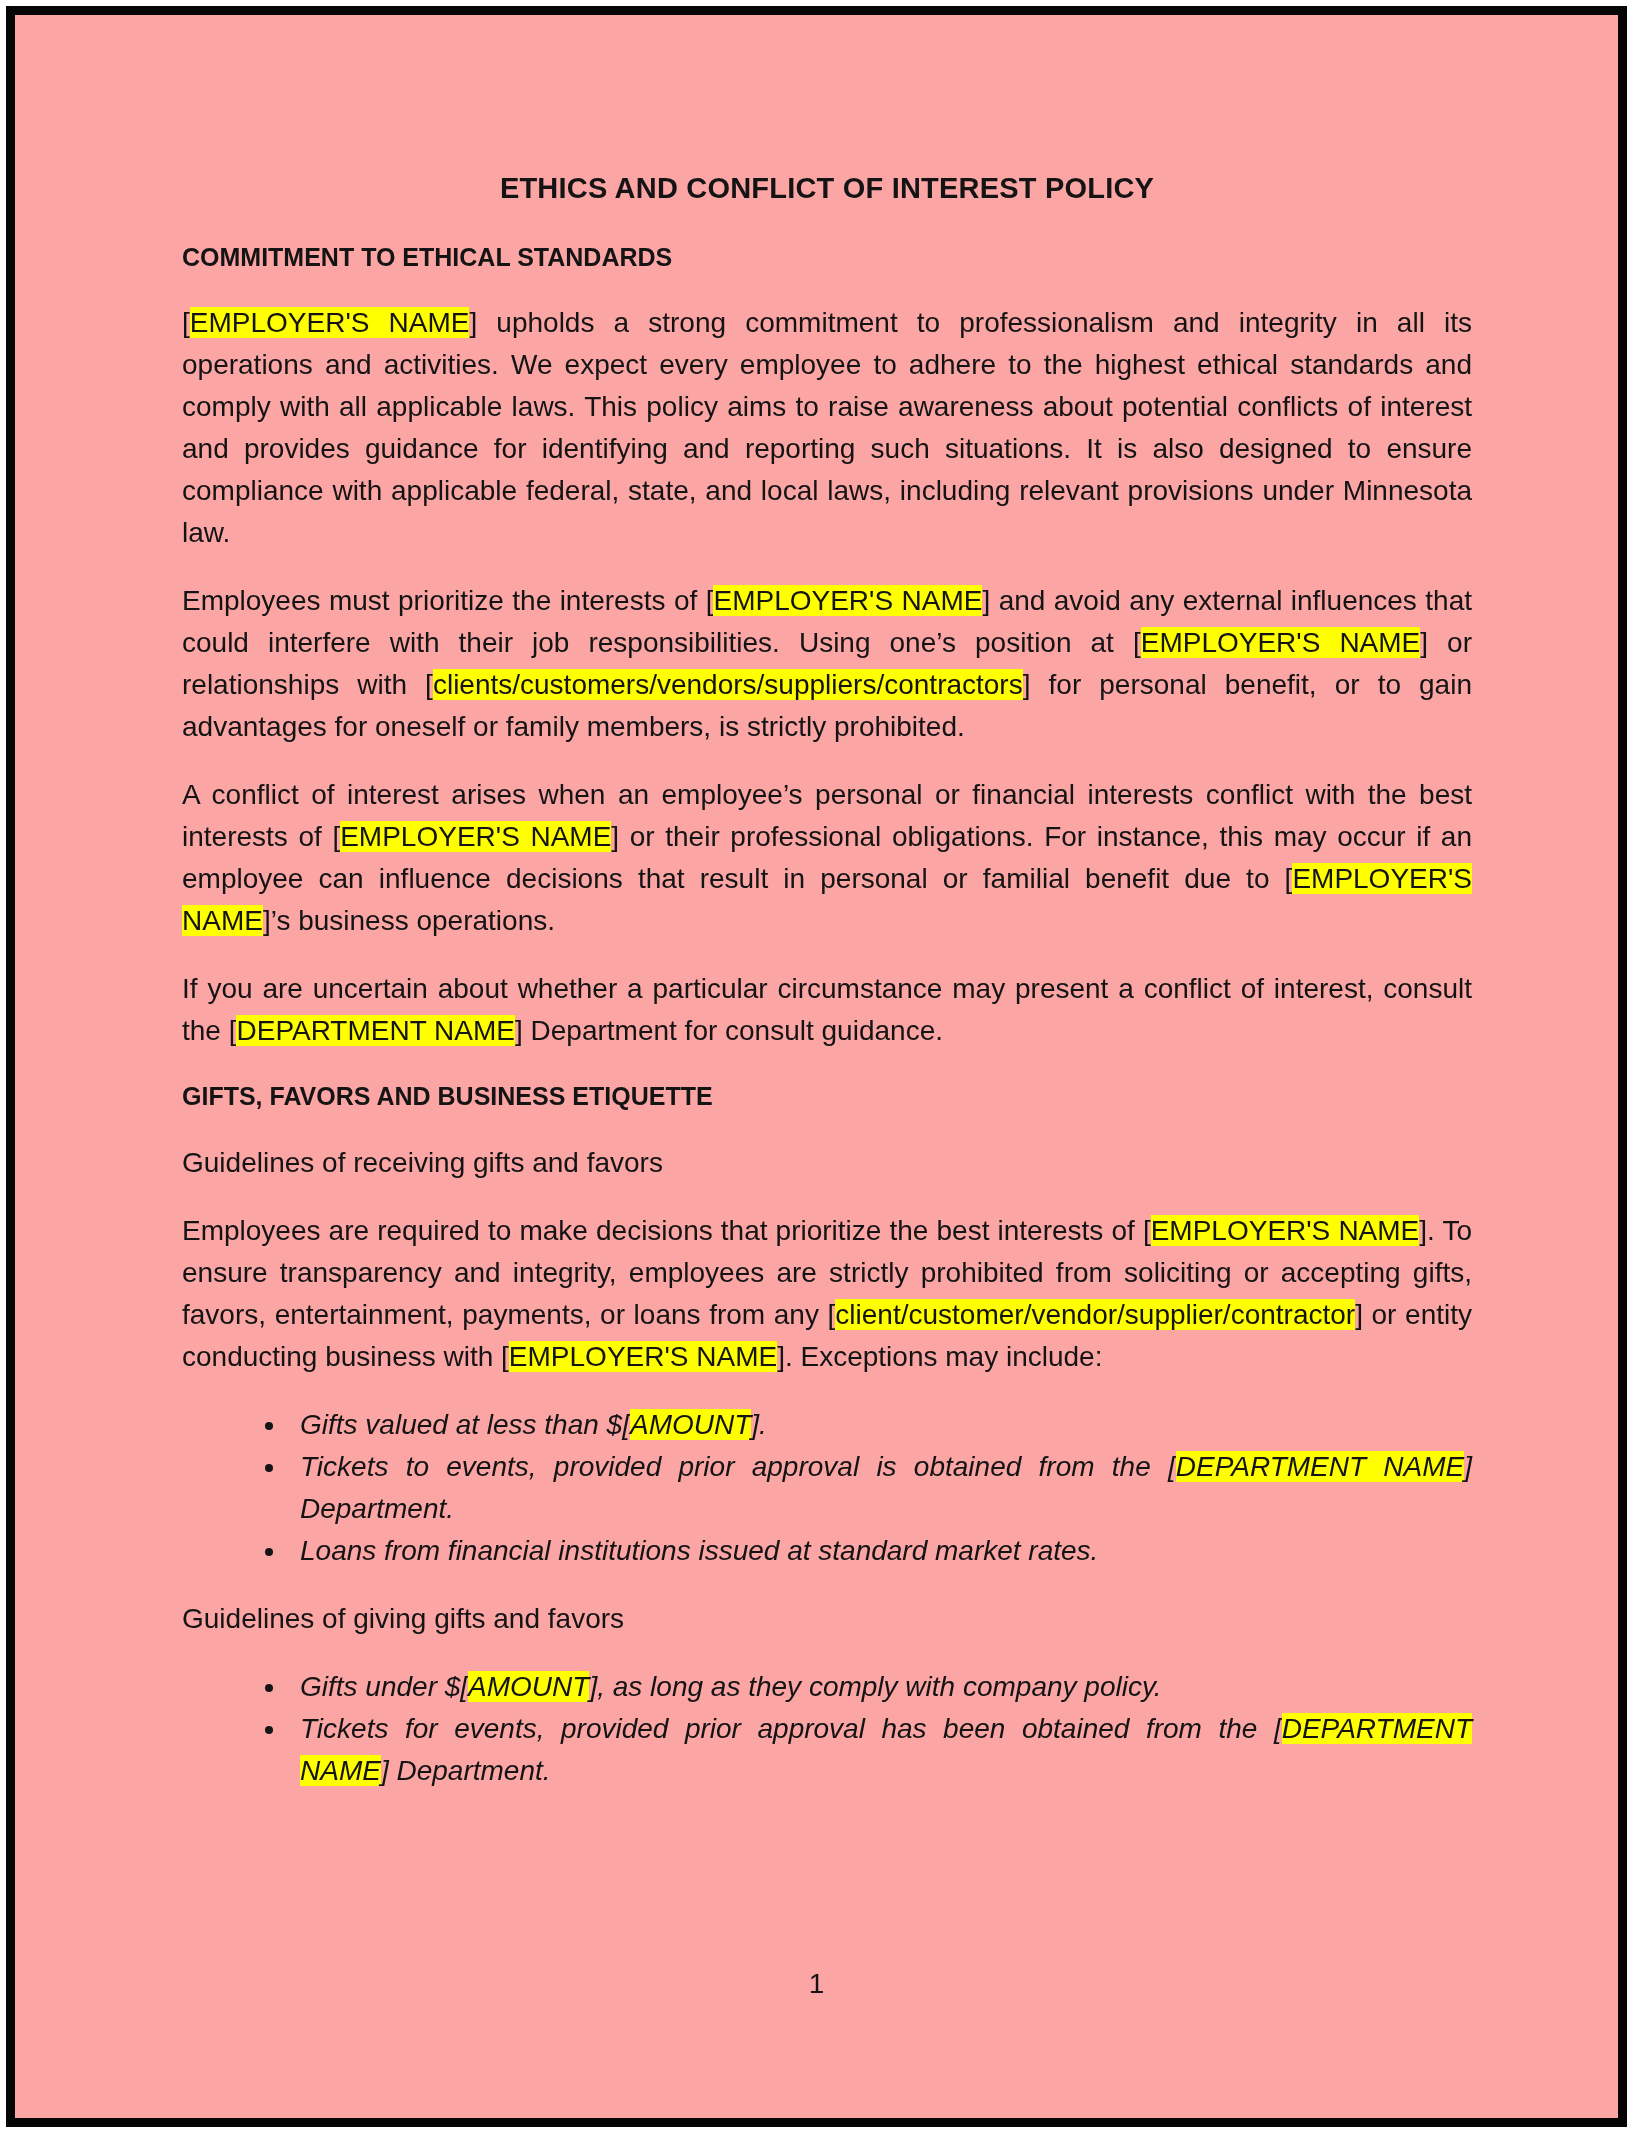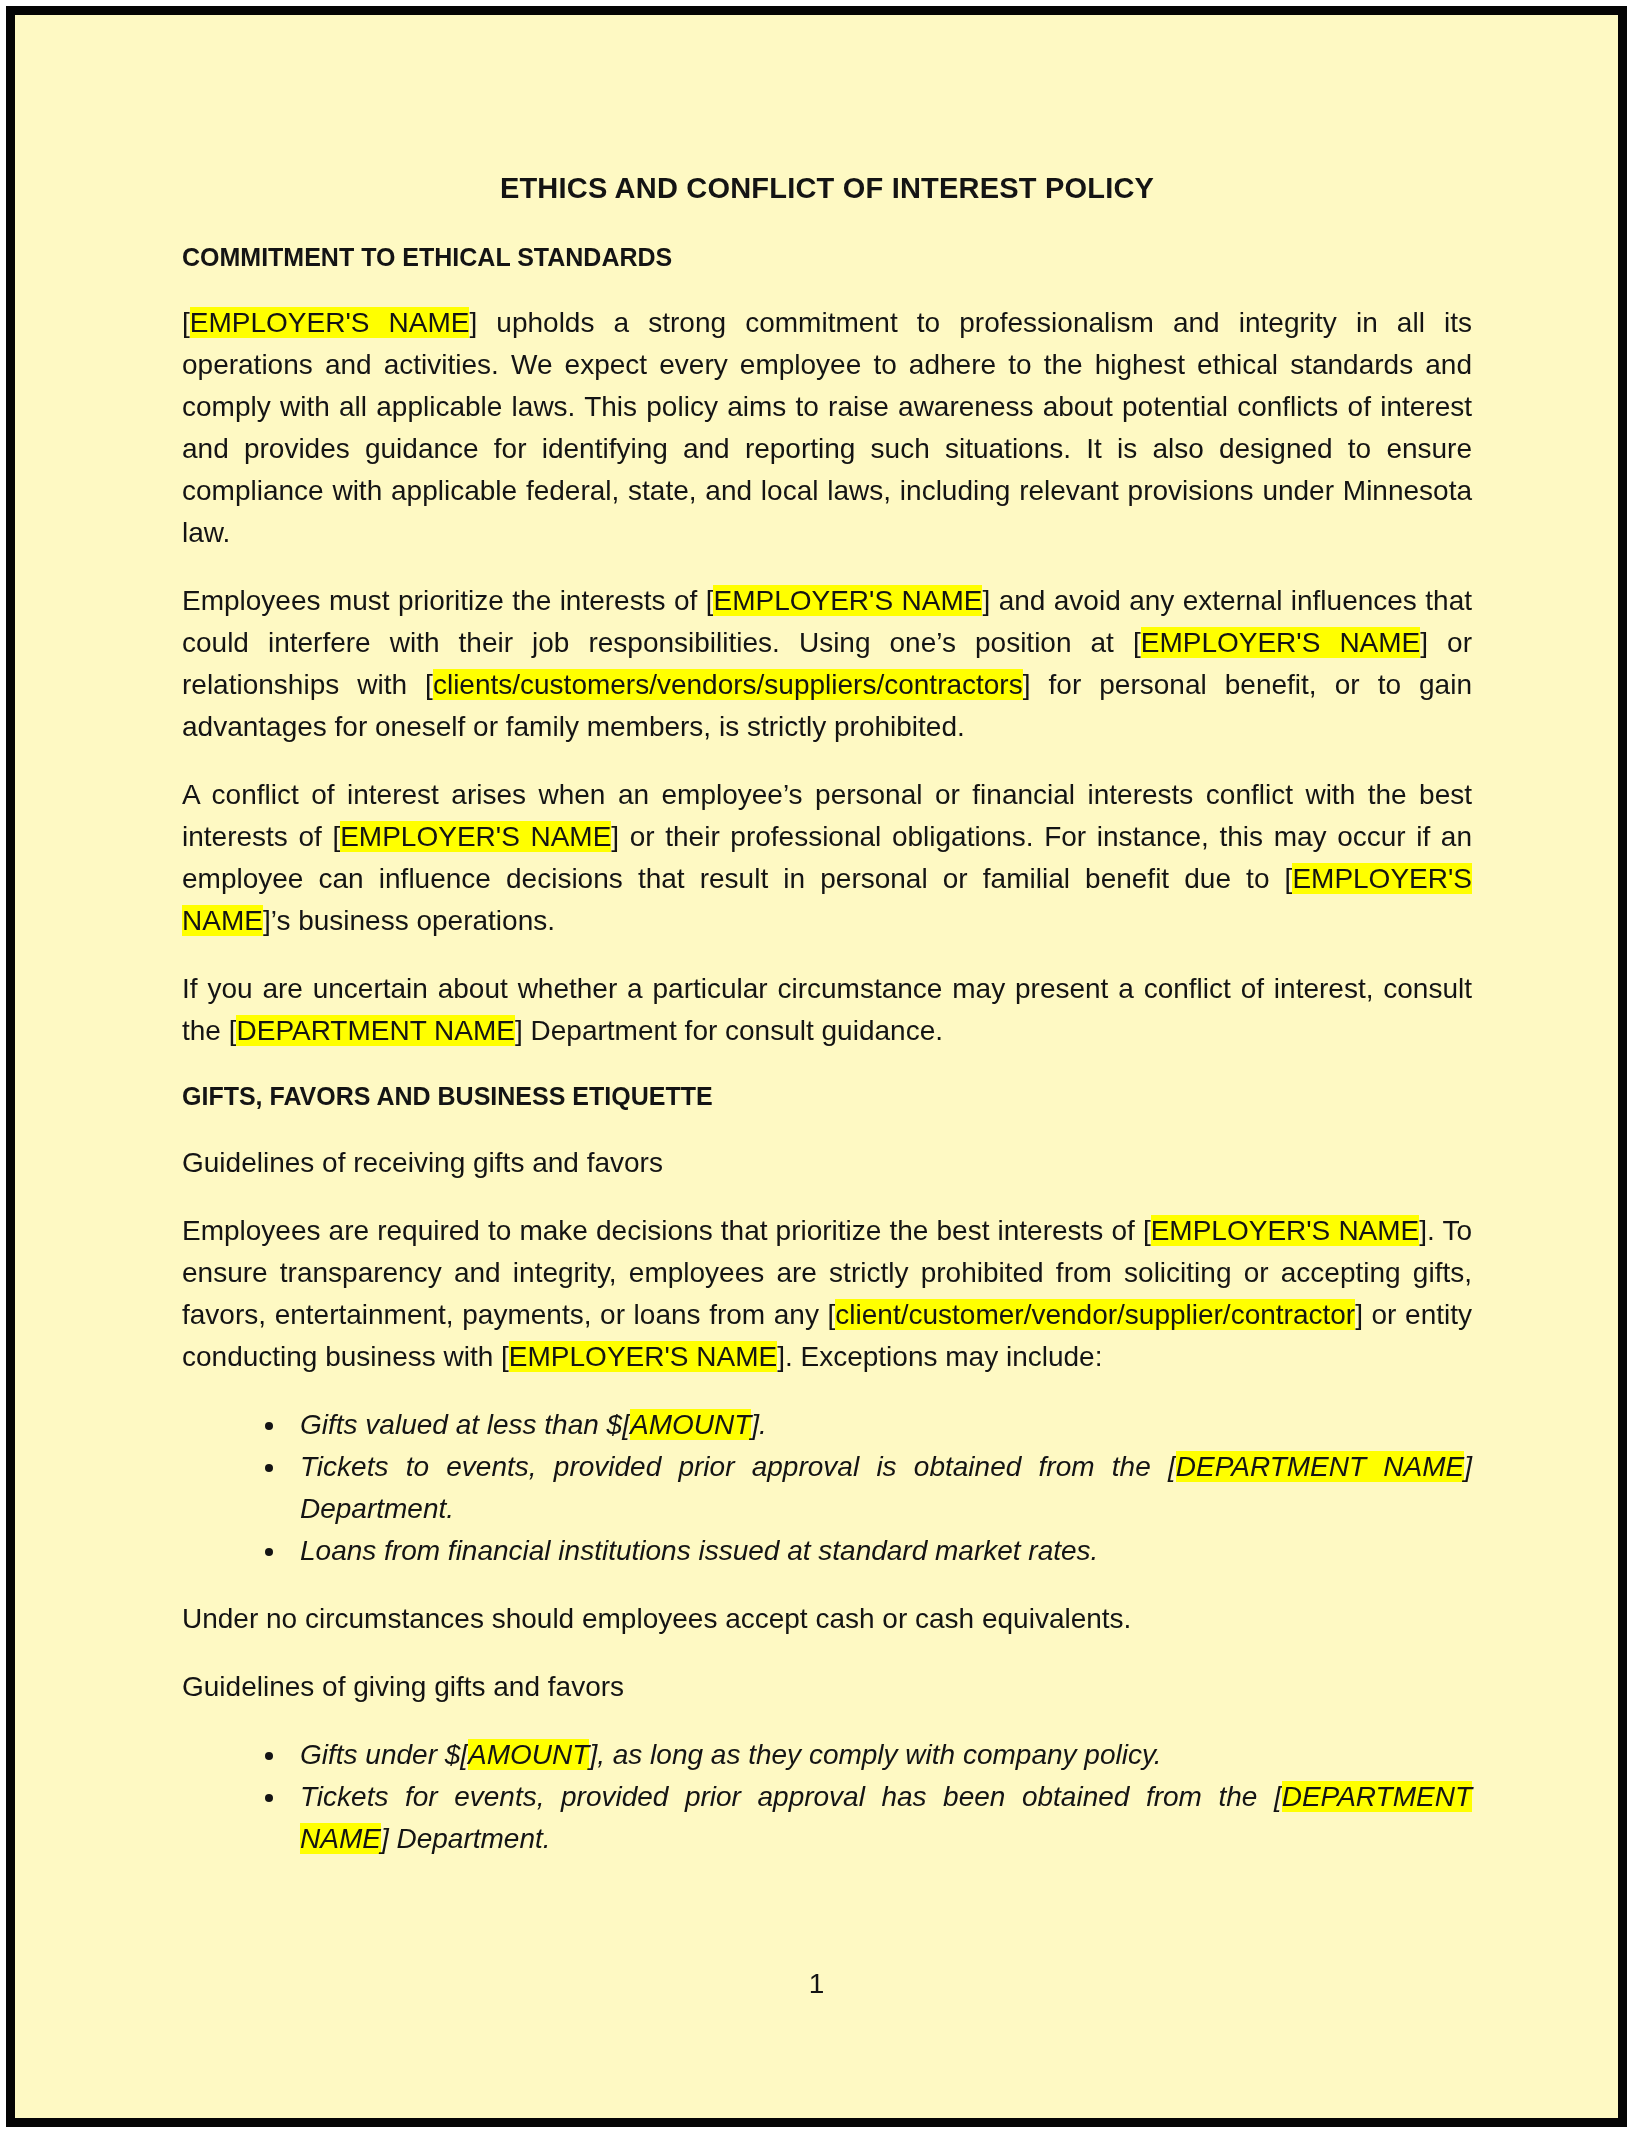--- a/index.html
+++ b/index.html
@@ -8,21 +8,21 @@
     width: 1633px;
     height: 2133px;
     position: relative;
     font-family: "Liberation Sans", "DejaVu Sans", sans-serif;
     color: #141414;
   }
   .page {
     position: absolute;
     inset: 6px;
     border: 9px solid #050505;
-    background: #fef9c3;
+    background: #fca5a5;
     overflow: hidden;
   }
   .content {
     padding: 152px 146px 0 167px;
     font-size: 28px;
     line-height: 1.5;
   }
   h1.doc-title {
     font-size: 29px;
     font-weight: bold;
@@ -80,21 +80,20 @@
         <p class="para"><span>A conflict of interest arises when an employee’s personal or financial interests conflict with the best interests of [</span><span class="hl">EMPLOYER'S NAME</span><span>] or their professional obligations. For instance, this may occur if an employee can influence decisions that result in personal or familial benefit due to [</span><span class="hl">EMPLOYER'S NAME</span><span>]’s business operations.</span></p>
         <p class="para"><span>If you are uncertain about whether a particular circumstance may present a conflict of interest, consult the [</span><span class="hl">DEPARTMENT NAME</span><span>] Department for consult guidance.</span></p>
         <h2 class="section-heading">GIFTS, FAVORS AND BUSINESS ETIQUETTE</h2>
         <h3 class="subheading">Guidelines of receiving gifts and favors</h3>
         <p class="para"><span>Employees are required to make decisions that prioritize the best interests of [</span><span class="hl">EMPLOYER'S NAME</span><span>]. To ensure transparency and integrity, employees are strictly prohibited from soliciting or accepting gifts, favors, entertainment, payments, or loans from any [</span><span class="hl">client/customer/vendor/supplier/contractor</span><span>] or entity conducting business with [</span><span class="hl">EMPLOYER'S NAME</span><span>]. Exceptions may include:</span></p>
         <ul class="bullets">
           <li><span>Gifts valued at less than $[</span><span class="hl">AMOUNT</span><span>].</span></li>
           <li><span>Tickets to events, provided prior approval is obtained from the [</span><span class="hl">DEPARTMENT NAME</span><span>] Department.</span></li>
           <li><span>Loans from financial institutions issued at standard market rates.</span></li>
         </ul>
-        <p class="para"><span>Under no circumstances should employees accept cash or cash equivalents.</span></p>
         <h3 class="subheading">Guidelines of giving gifts and favors</h3>
         <ul class="bullets">
           <li><span>Gifts under $[</span><span class="hl">AMOUNT</span><span>], as long as they comply with company policy.</span></li>
           <li><span>Tickets for events, provided prior approval has been obtained from the [</span><span class="hl">DEPARTMENT NAME</span><span>] Department.</span></li>
         </ul>
       </main>
   </div>
   <footer class="page-footer">1</footer>
 </div>
 

